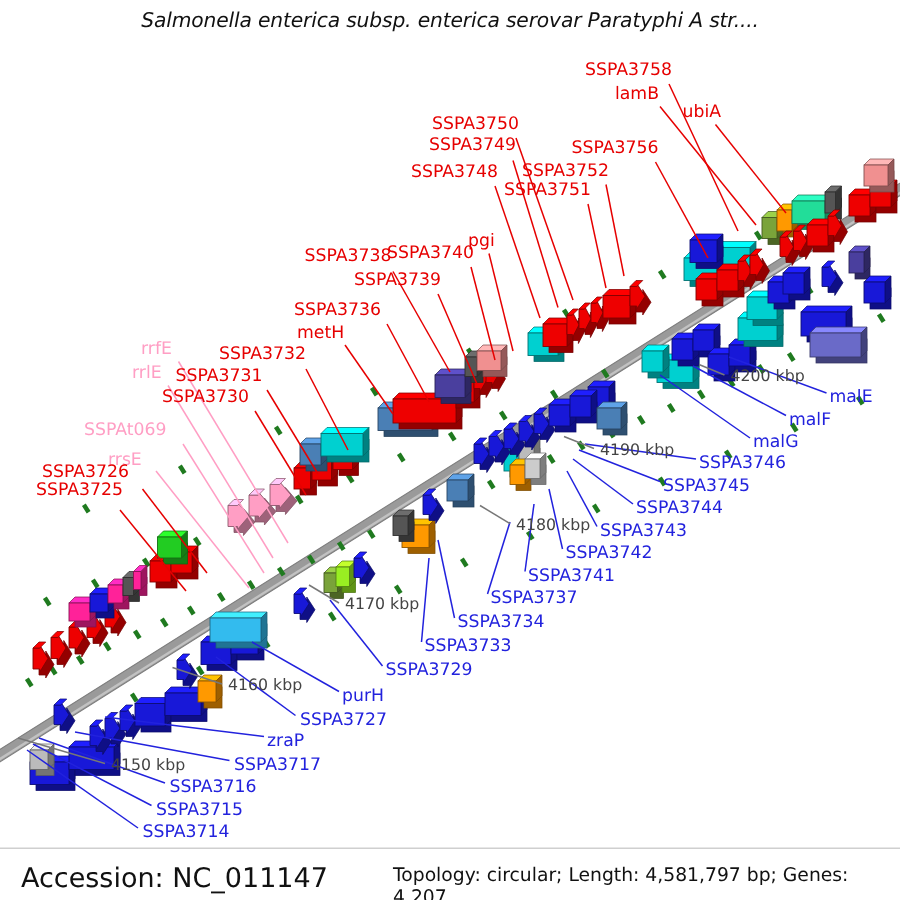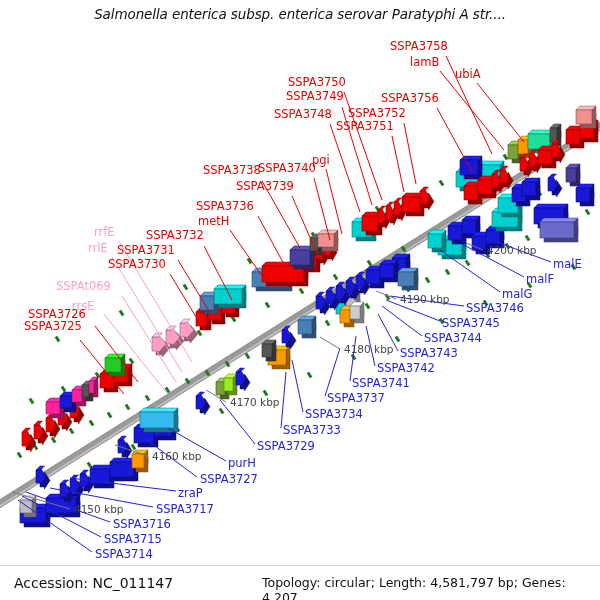--- a/index.html
+++ b/index.html
@@ -1,20 +1,20 @@
 <!DOCTYPE html>
 <html><head>
 <meta charset="utf-8">
 <style>
   html,body{margin:0;padding:0;}
   body{width:600px;height:600px;background:#ffffff;font-family:"DejaVu Sans",sans-serif;overflow:hidden;position:relative;}
   #root{position:absolute;left:0;top:0;width:488px;height:600px;}
   #title{position:absolute;left:0;top:6px;width:600px;text-align:center;font-style:italic;font-size:13.5px;color:#111;letter-spacing:-0.1px;}
   #footer{position:absolute;left:0;bottom:0;width:600px;height:34px;border-top:1px solid #cfcfcf;background:#fff;}
-  #acc{position:absolute;left:14px;top:9px;font-size:14px;color:#111;}
+  #acc{position:absolute;left:14px;top:9px;font-size:18px;color:#111;}
   #topo{position:absolute;left:262px;top:9px;font-size:12.5px;color:#111;}
   svg{position:absolute;left:0;top:0;}
   .lbl{font-size:11.5px;dominant-baseline:alphabetic;}
   .lred{fill:#e60000;}
   .lblue{fill:#2222dd;}
   .lpink{fill:#ff9ec4;}
   .lgray{fill:#444444;font-size:10.5px;}
   .ldr-red{stroke:#e60000;stroke-width:1;fill:none;}
   .ldr-blue{stroke:#2222dd;stroke-width:1;fill:none;}
   .ldr-pink{stroke:#ff9ec4;stroke-width:1;fill:none;}

